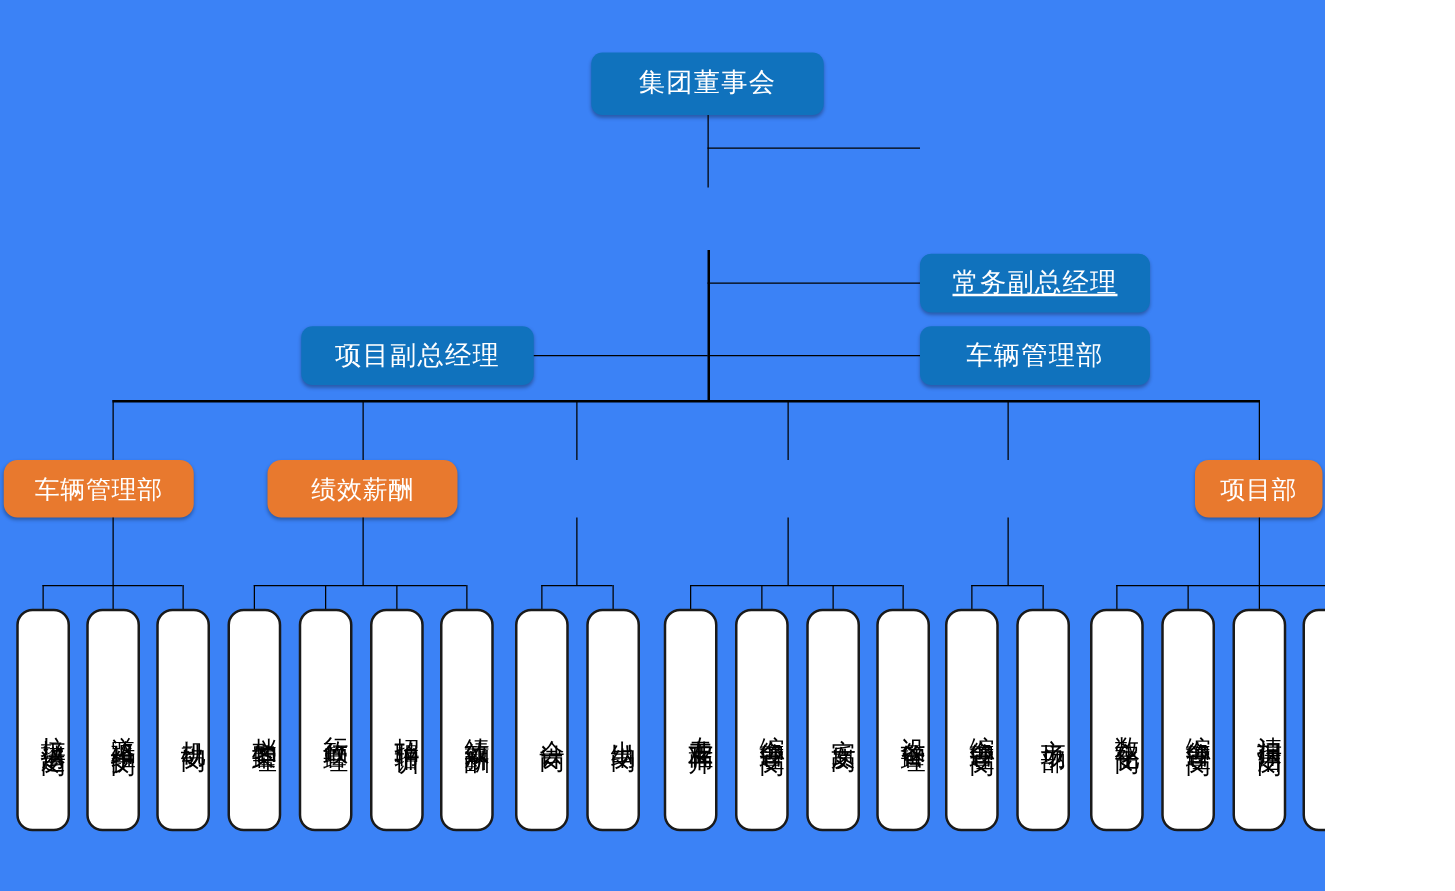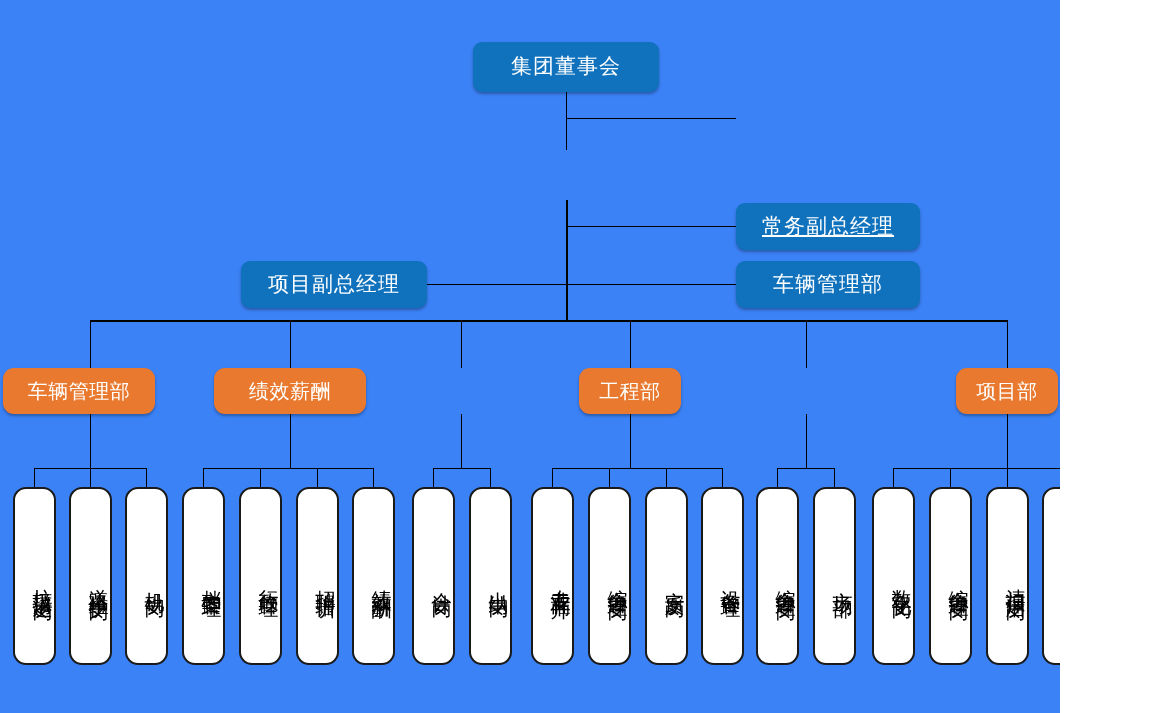--- a/index.html
+++ b/index.html
@@ -115,23 +115,20 @@
   <div class="line v" style="left:630px; top:320px; height:48px;"></div>
   <div class="line v" style="left:806px; top:320px; height:48px;"></div>
   <div class="line v" style="left:1007px;top:320px; height:48px;"></div>
 
   <div class="node orange" style="left:3px; top:368px; width:152px; height:46px;">
     <span>车辆管理部</span>
   </div>
   <div class="node orange" style="left:214px; top:368px; width:152px; height:46px;">
     <span>绩效薪酬</span>
   </div>
-  <div class="node orange" style="left:579px; top:368px; width:102px; height:46px;">
-    <span>工程部</span>
-  </div>
   <div class="node orange" style="left:956px; top:368px; width:102px; height:46px;">
     <span>项目部</span>
   </div>
 
   <div class="line v" style="left:90px;  top:414px; height:54px;"></div>
   <div class="line v" style="left:290px; top:414px; height:54px;"></div>
   <div class="line v" style="left:461px; top:414px; height:54px;"></div>
   <div class="line v" style="left:630px; top:414px; height:54px;"></div>
   <div class="line v" style="left:806px; top:414px; height:54px;"></div>
   <div class="line v" style="left:1007px;top:414px; height:54px;"></div>

